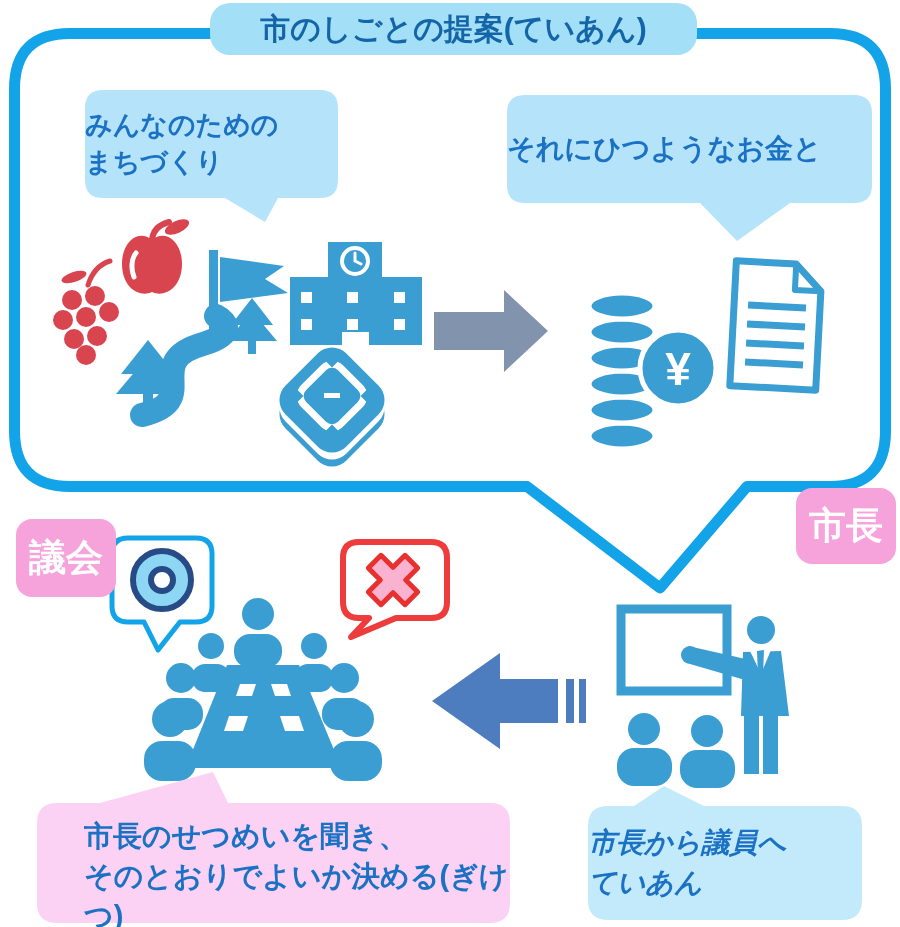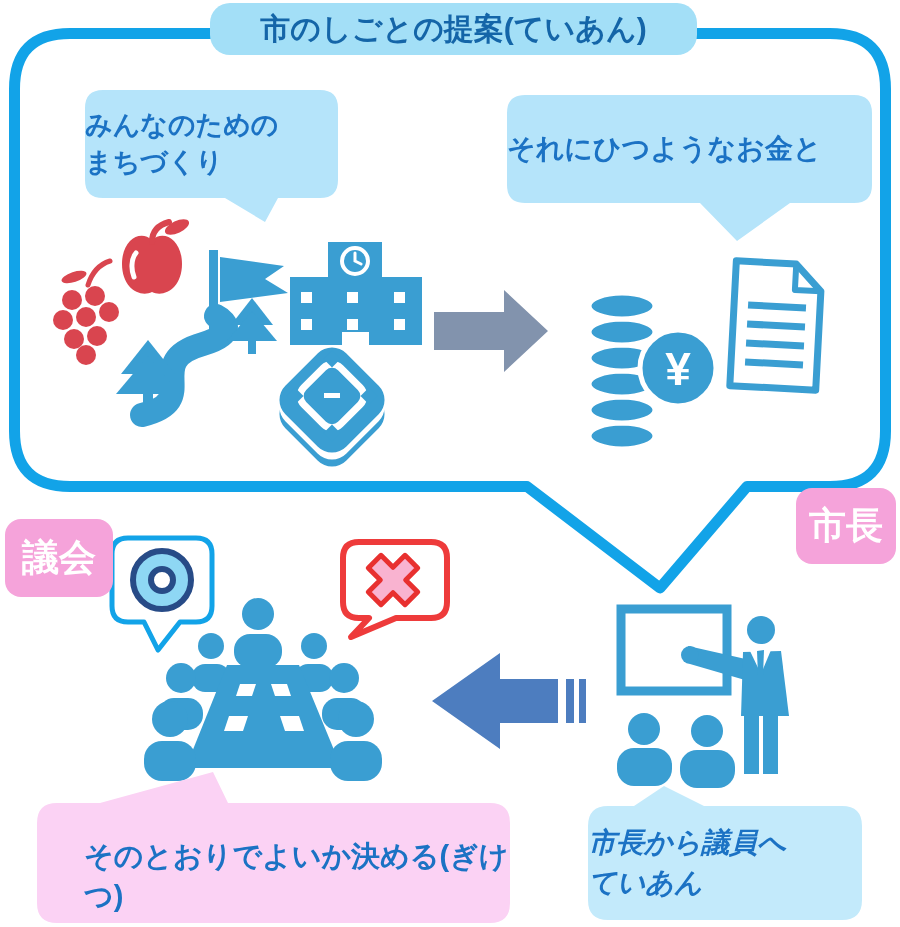--- a/index.html
+++ b/index.html
@@ -20,21 +20,21 @@
   }
   .tl-text{left:85px;top:90px;width:253px;height:108px;font-size:27px;line-height:37px;}
   .tr-text{left:507px;top:95px;width:358px;height:108px;font-size:28px;line-height:38px;}
   .br-text{left:588px;top:806px;width:274px;height:114px;font-size:28px;line-height:40px;font-style:italic;}
   .bl-text{left:84px;top:834px;width:426px;height:84px;font-size:29px;line-height:40px;
     align-items:flex-start;text-align:left;}
   .side-label{
     background:#f5a3da;border-radius:16px;color:#ffffff;font-weight:bold;font-size:37px;
     display:flex;align-items:center;justify-content:center;z-index:3;
   }
-  .label-assembly{left:5px;top:519px;width:108px;height:78px;}
+  .label-assembly{left:16px;top:519px;width:100px;height:78px;}
   .label-mayor{left:796px;top:488px;width:100px;height:76px;}
 </style>
 </head>
 <body>
 
 <div id="stage">
 
 <svg id="artwork" viewBox="0 0 900 927" xmlns="http://www.w3.org/2000/svg">
 
   <path d="M75,33.5 H830 Q885.5,33.5 885.5,89 V431 Q885.5,486.5 830,486.5 H747 L660,588 L527,486.5 H70 Q14.5,486.5 14.5,431 V89 Q14.5,33.5 70,33.5 Z" fill="#ffffff" stroke="#12a3e8" stroke-width="11" stroke-linejoin="round"></path>
@@ -224,16 +224,17 @@
 <div class="overlay side-label label-mayor">
   <span>市長</span>
 </div>
 
 <div class="overlay bubble-text br-text">
   <span>市長から議員へ</span>
   <span>ていあん</span>
 </div>
 
 <div class="overlay bubble-text bl-text">
+  <span>市長のせつめいを聞き、</span>
   <span>そのとおりでよいか決める(ぎけつ)</span>
 </div>
 
 </div>
 
 </body></html>

